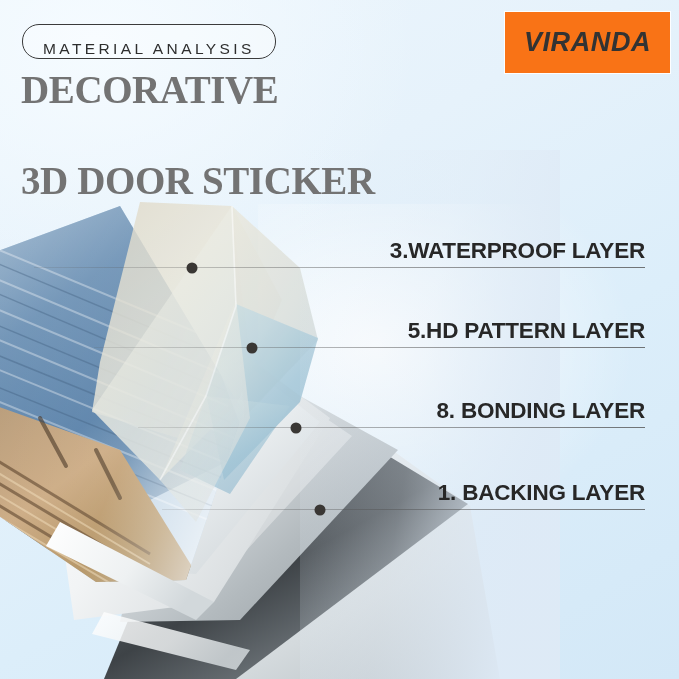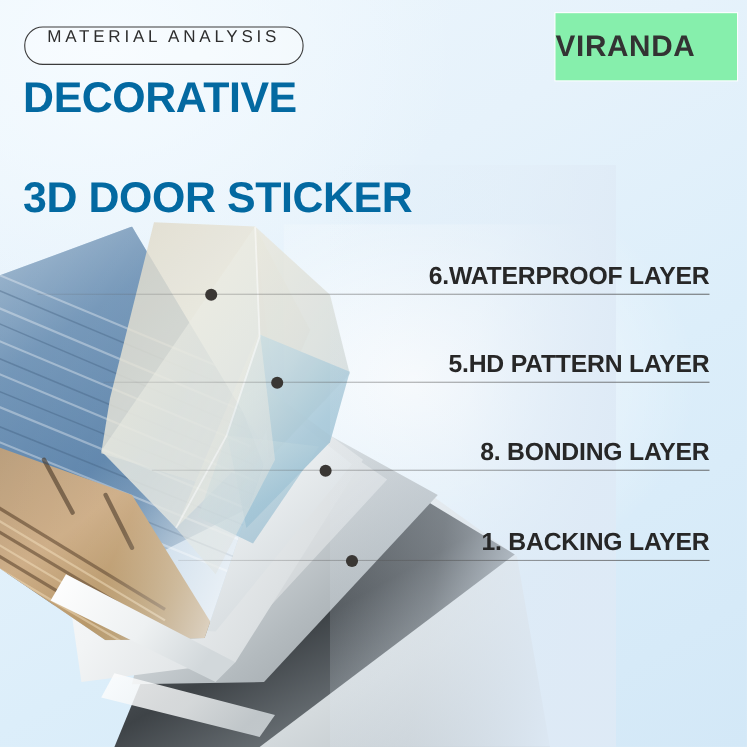--- a/index.html
+++ b/index.html
@@ -15,34 +15,34 @@
     background:
       radial-gradient(ellipse 520px 420px at 14% 6%, #f5fbff 0%, rgba(245,251,255,0) 62%),
       linear-gradient(150deg,#edf6fd 0%,#e6f2fb 34%,#dceefa 62%,#d3e8f7 100%);
   }
   .bg-glow{position:absolute;left:38%;top:30%;width:58%;height:52%;
     background:radial-gradient(ellipse at 30% 40%, rgba(255,255,255,.92) 0%, rgba(255,255,255,0) 66%);
     pointer-events:none;}
 
   
   .pill{position:absolute;left:22px;top:24px;height:33px;
-    padding:0 20px;display:flex;align-items:flex-start;
+    padding:0 20px;display:flex;align-items:flex-end;
     border:1.6px solid #3b3b3b;border-radius:17px;
     background:rgba(255,255,255,.30);
     font-size:15.5px;letter-spacing:3.4px;color:#2e2e2e;font-weight:400;
     white-space:nowrap;}
 
   .title{position:absolute;left:21px;top:66px;width:470px;
-    color:#0369a1;font-weight:bold;font-size:39px;line-height:48px;
-    letter-spacing:-.4px;}
+    color:#737373;font-weight:bold;font-size:39px;line-height:48px;
+    letter-spacing:-.4px;font-family:Liberation Serif, serif;}
   .title .l2{display:block;margin-top:43px;}
 
   .logo-box{position:absolute;right:9px;top:12px;width:165px;height:61px;
-    background:#86efac;display:flex;align-items:center;justify-content:flex-start;
-    box-shadow:0 0 0 1px rgba(255,255,255,.9);}
+    background:#f97316;display:flex;align-items:center;justify-content:center;
+    box-shadow:0 0 0 1px rgba(255,255,255,.9);font-style:italic;}
   .logo-box span{font-weight:bold;font-size:27px;letter-spacing:.6px;color:#333;}
 
   
   .art{position:absolute;left:0;top:150px;width:560px;height:529px;}
   .art svg{display:block;}
 
   
   .callout{position:absolute;right:34px;height:0;}
   .callout .lab{position:absolute;right:0;bottom:4px;white-space:nowrap;
     font-weight:bold;font-size:22.5px;color:#272727;letter-spacing:-.2px;}
@@ -245,21 +245,21 @@
     <span class="l1">DECORATIVE</span>
     <span class="l2">3D DOOR STICKER</span>
   </div>
 
   <div class="logo-box">
     <span>VIRANDA</span>
   </div>
 
   <div id="callouts">
       <div class="callout" style="top: 268px;">
-        <div class="lab">6.WATERPROOF LAYER</div>
+        <div class="lab">3.WATERPROOF LAYER</div>
         <div class="rule" style="width: 611px;"></div>
       </div>
       <div class="callout" style="top: 348px;">
         <div class="lab">5.HD PATTERN LAYER</div>
         <div class="rule" style="width: 551px;"></div>
       </div>
       <div class="callout" style="top: 428px;">
         <div class="lab">8. BONDING LAYER</div>
         <div class="rule" style="width: 507px;"></div>
       </div>

